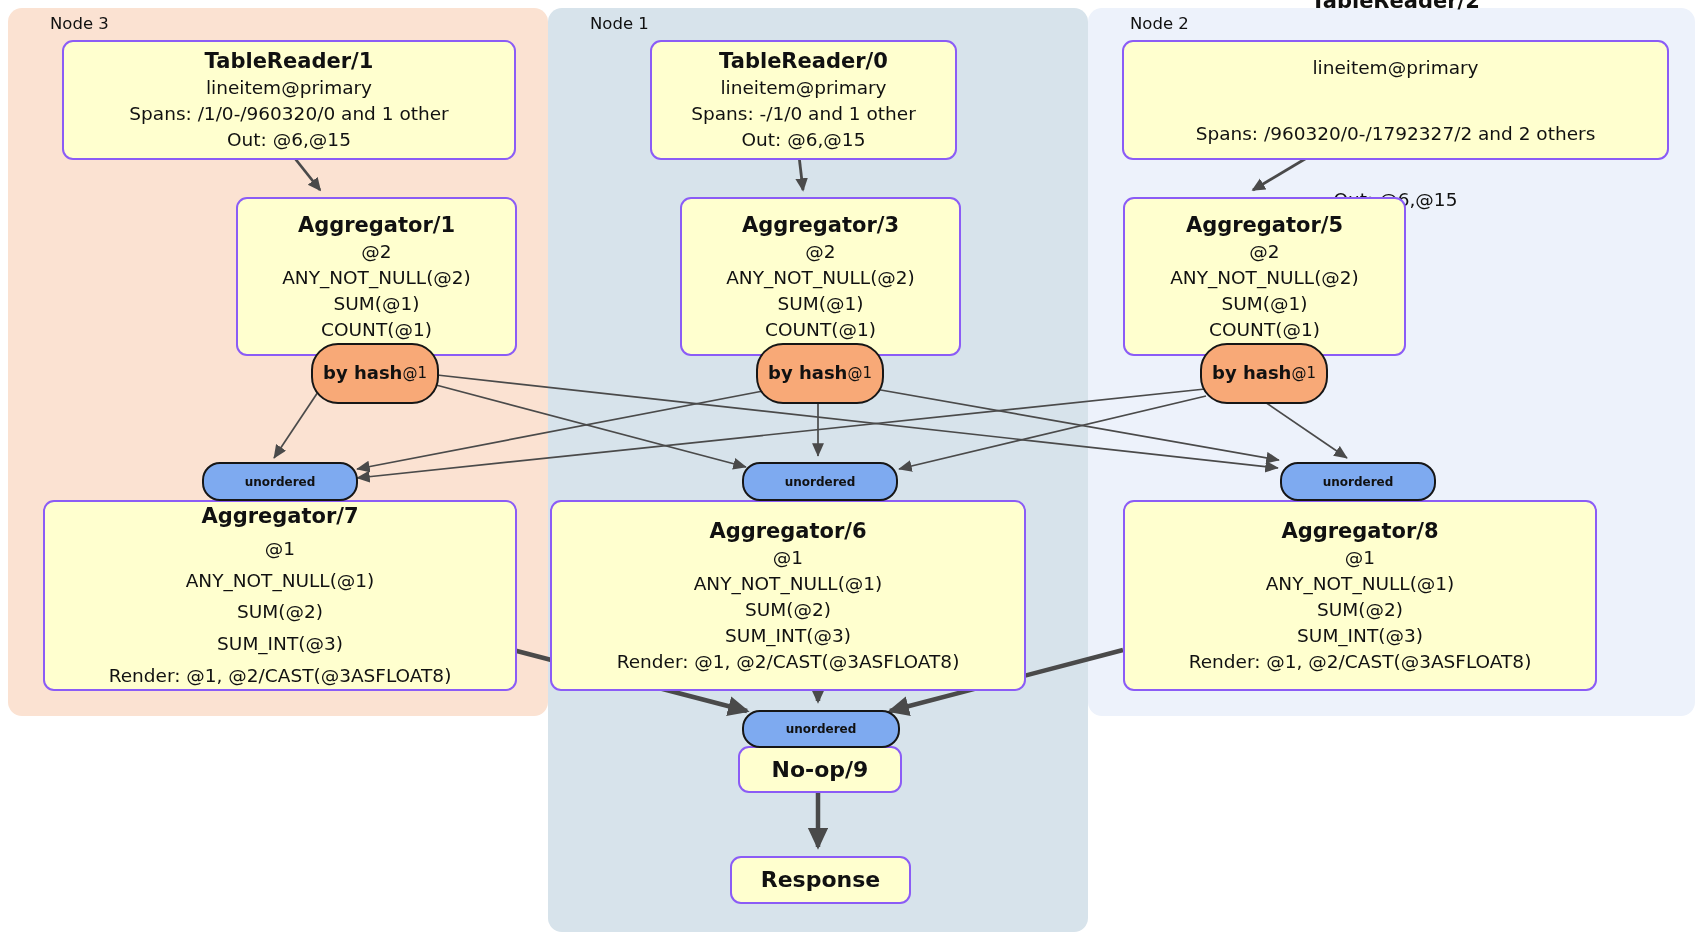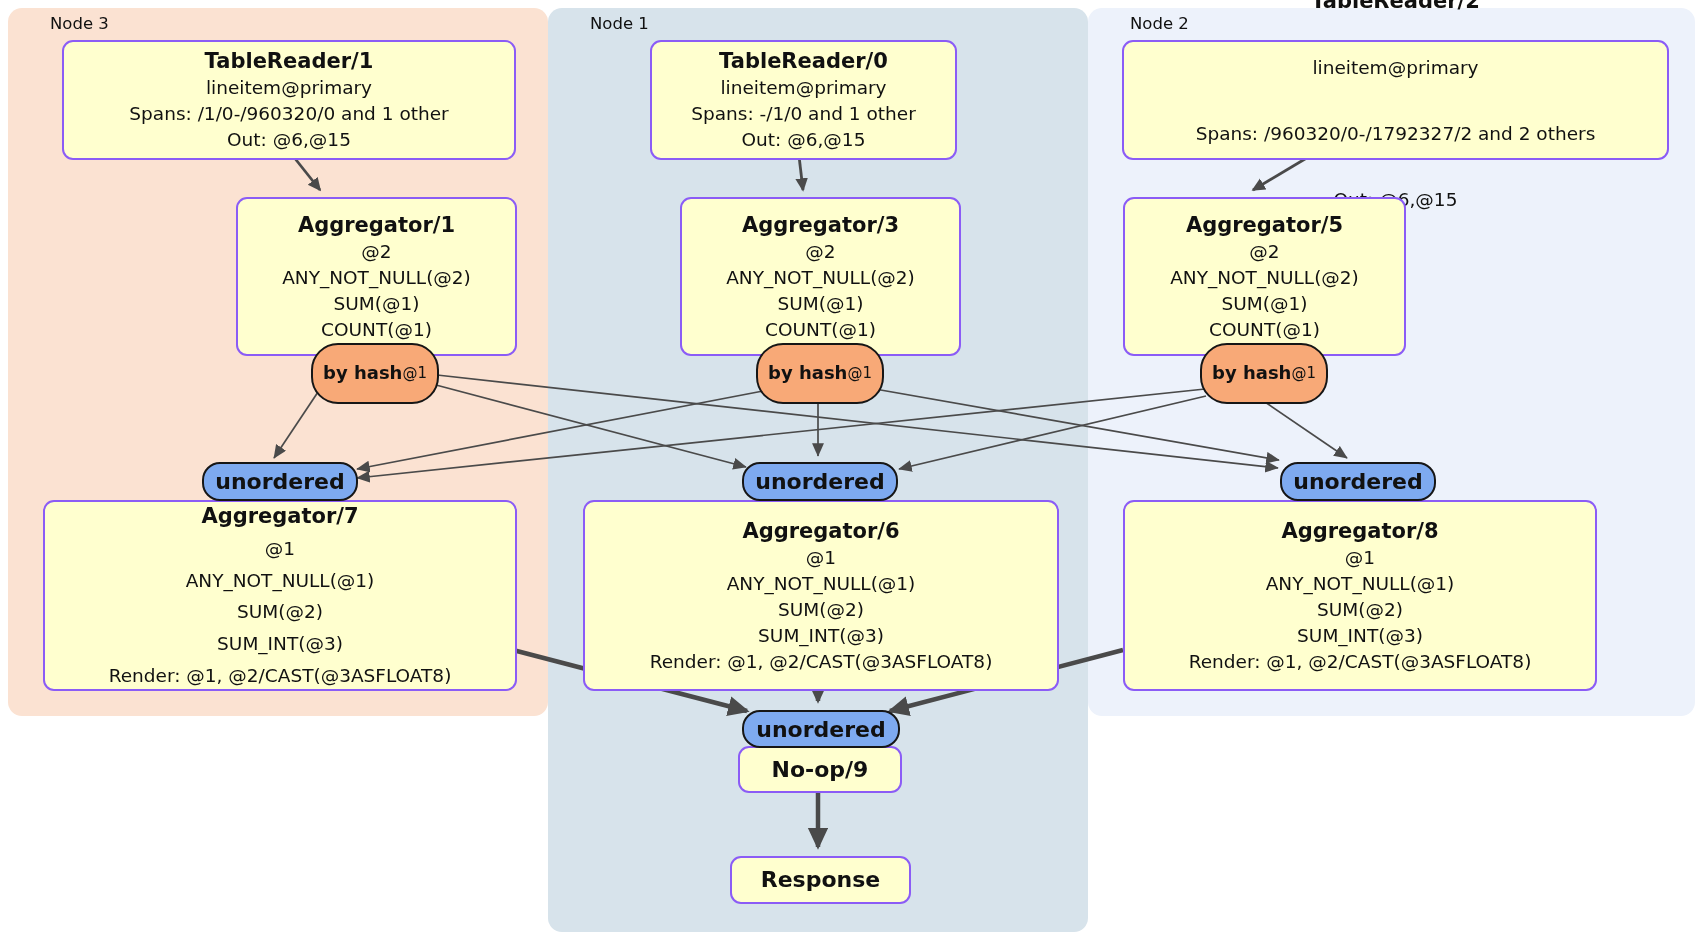--- a/index.html
+++ b/index.html
@@ -19,31 +19,31 @@
     z-index:2;text-align:center;line-height:26px;font-size:18.5px;
   }
   .pbox .t{font-weight:bold;font-size:21px;line-height:28px;}
   .lz{
     position:absolute;border:2px solid #161616;z-index:3;
     display:flex;flex-direction:row;justify-content:center;align-items:center;text-align:right;
   }
   .byhash{background:#F8A977;border-radius:27px;width:124px;height:57px;line-height:1.15;}
   .byhash .bh{font-weight:bold;font-size:18px;}
   .byhash .bt{font-size:15px;}
-  .unordered{background:#7EAAF0;border-radius:18px;width:152px;height:35px;font-weight:bold;font-size:22px;}
+  .unordered{background:#7EAAF0;border-radius:18px;width:152px;height:35px;font-weight:bold;font-size:12px;}
   .bigt{font-weight:bold;font-size:22px;}
   
   #tr1{left:62px;top:40px;width:450px;height:116px;}
   #tr0{left:650px;top:40px;width:303px;height:116px;}
   #tr2{left:1122px;top:40px;width:543px;height:116px;gap:40px;}
   #agg4{left:236px;top:197px;width:277px;height:155px;}
   #agg3{left:680px;top:197px;width:277px;height:155px;}
   #agg5{left:1123px;top:197px;width:279px;height:155px;}
   #agg7{left:43px;top:500px;width:470px;height:187px;justify-content:space-between;}
-  #agg6{left:583px;top:500px;width:472px;height:187px;text-align:right;}
+  #agg6{left:550px;top:500px;width:472px;height:187px;text-align:right;}
   #agg8{left:1123px;top:500px;width:470px;height:187px;}
   #bh-left{left:311px;top:343px;}
   #bh-center{left:756px;top:343px;}
   #bh-right{left:1200px;top:343px;}
   #un-left{left:202px;top:462px;}
   #un-center{left:742px;top:462px;}
   #un-right{left:1280px;top:462px;}
   #un-sink{left:742px;top:710px;width:154px;height:34px;}
   #noop{left:738px;top:746px;width:160px;height:43px;}
   #response{left:730px;top:856px;width:177px;height:44px;}

